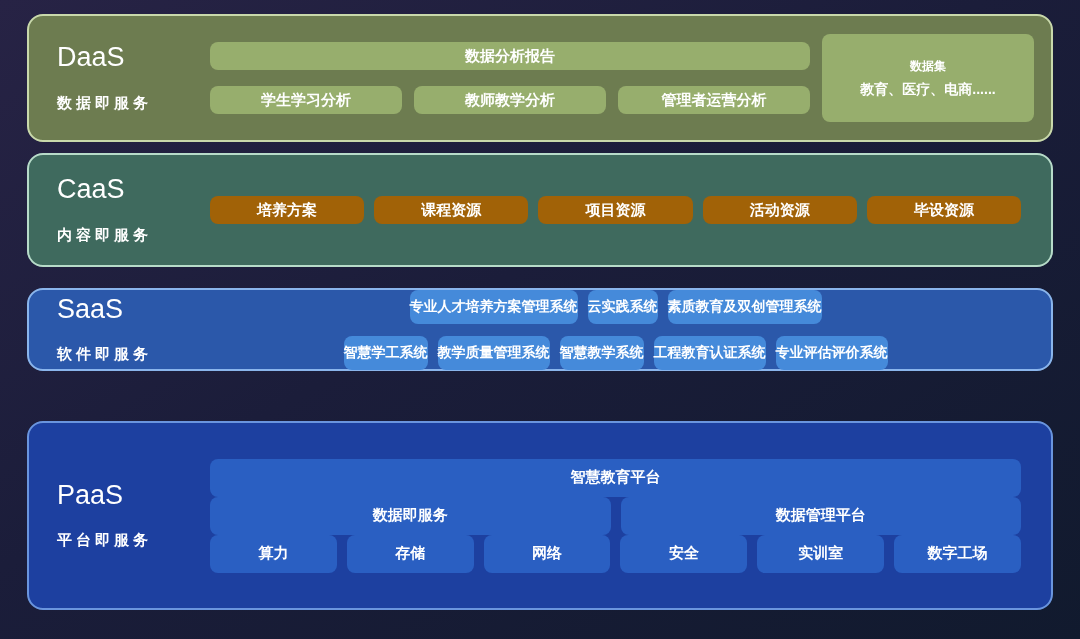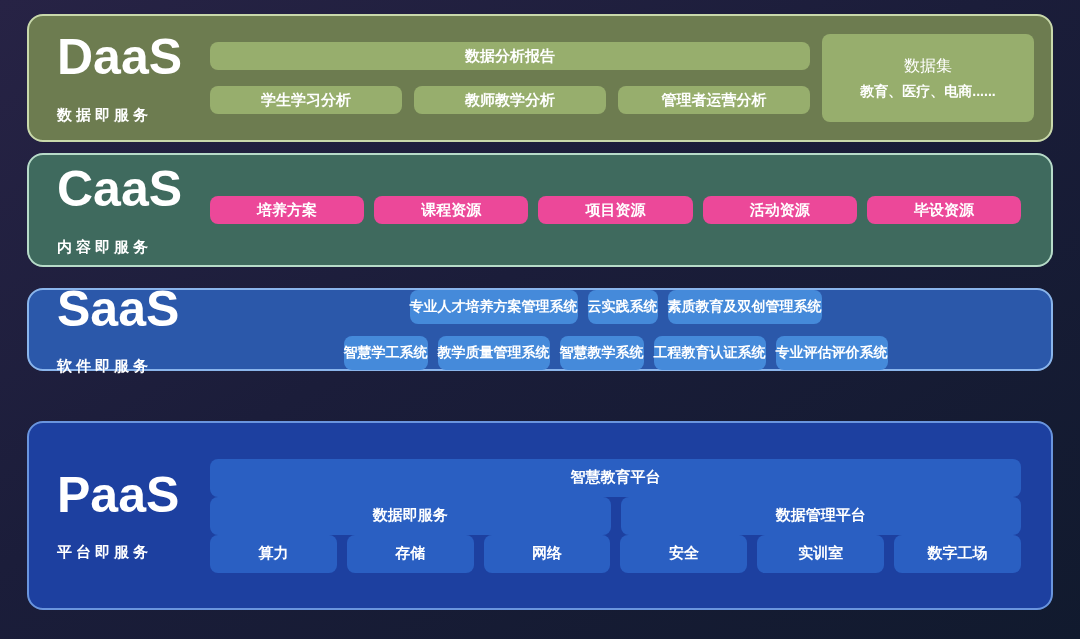--- a/index.html
+++ b/index.html
@@ -21,51 +21,51 @@
   .daas { top: 14px;  height: 128px; background: #6d7c50; border-color: #c9d9ab; }
   .caas { top: 153px; height: 114px; background: #3f6a5e; border-color: #b7dbc9; }
   .saas { top: 288px; height: 83px; background: #2b58aa; border-color: #8ab5ec; }
   .paas { top: 421px; height: 189px; background: #1d40a0; border-color: #6a95de; }
 
   .layer-label {
     position: absolute; left: 28px; top: 0; bottom: 0; width: 150px;
     display: flex; flex-direction: column; justify-content: center;
     color: #ffffff;
   }
-  .acronym { font-size: 50px; font-weight: 700; line-height: 1.05; }
+  .acronym { font-size: 27px; font-weight: 400; line-height: 1.05; }
   .subtitle { font-size: 15px; font-weight: 700; letter-spacing: 4px; margin-top: 22px; }
 
   .layer-content {
     position: absolute; left: 181px; right: 30px; top: 0; bottom: 0;
     display: flex; flex-direction: column; justify-content: center;
   }
   .row { display: flex; }
   .gap10 { gap: 10px; }
   .gap12 { gap: 12px; }
 
   .pill {
     display: flex; align-items: center; justify-content: center;
     border-radius: 8px; color: #ffffff;
     font-size: 15px; font-weight: 600;
     height: 28px; flex: 1; white-space: nowrap;
   }
   .block { flex: 0 0 auto; width: 100%; }
 
   .daas-pill { background: #97ae6d; }
-  .caas-pill { background: #ec4899; }
+  .caas-pill { background: #a16207; }
   .saas-pill { background: #458ada; height: 34px; font-size: 14px; }
   .paas-pill { background: #2a5fc2; height: 38px; }
 
   .daas-content { flex-direction: row; align-items: center; gap: 12px; right: 17px; }
   .daas-main { flex: 0 0 600px; display: flex; flex-direction: column; gap: 16px; }
   .daas-side {
     flex: 1; height: 88px; flex-direction: column; gap: 6px;
     white-space: normal; text-align: center; padding: 0 12px;
   }
-  .side-title { font-size: 16px; font-weight: 400; }
+  .side-title { font-size: 12px; font-weight: 700; }
   .side-detail { font-size: 14px; font-weight: 600; }
 
   .saas-content { gap: 12px; align-items: center; }
   .paas-content { }
 </style>
 </head>
 <body>
 
 <div class="canvas">
 

